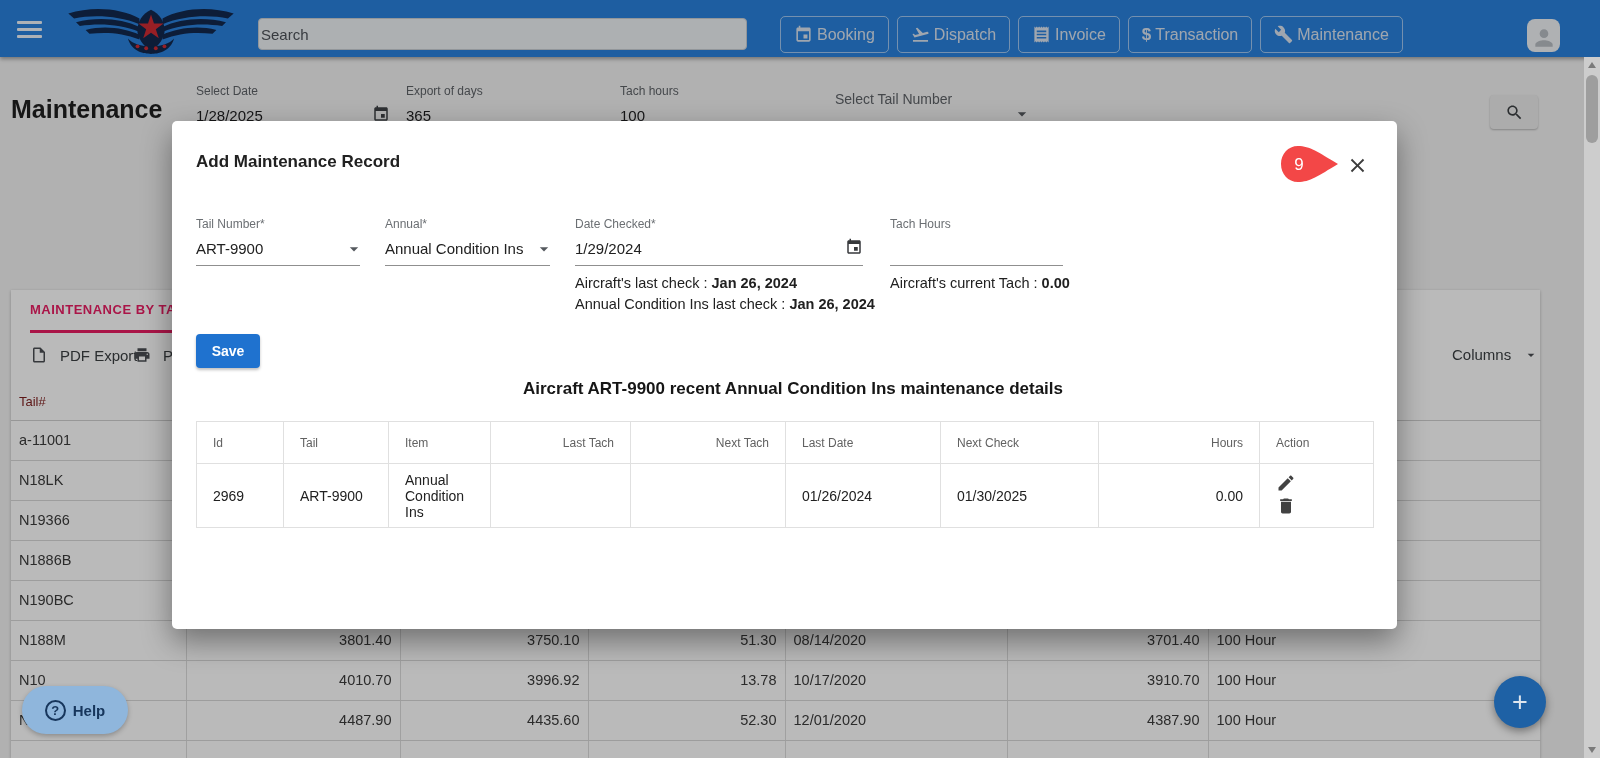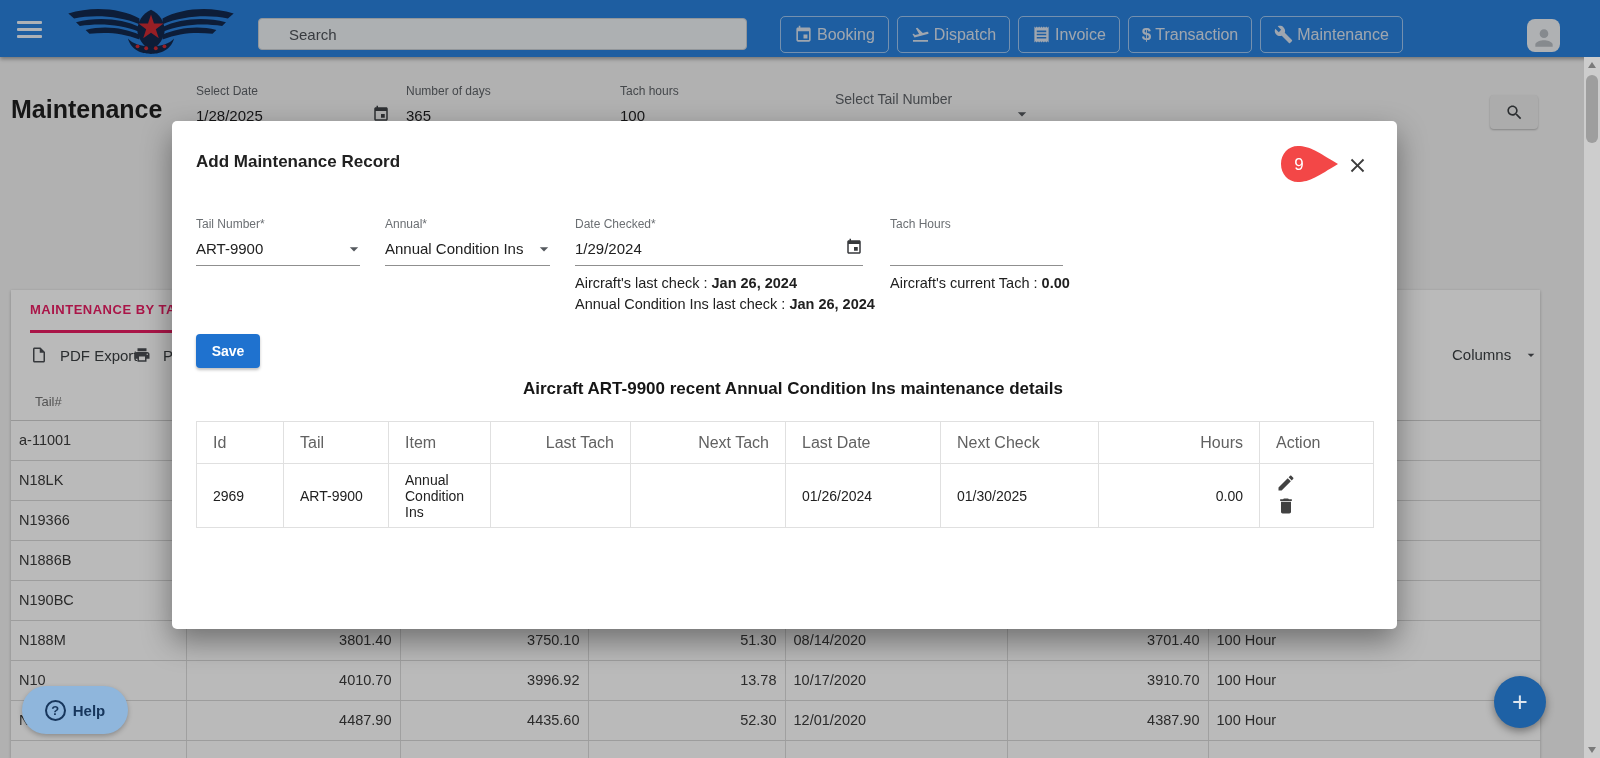--- a/index.html
+++ b/index.html
@@ -4,21 +4,21 @@
 <style>
   * { margin:0; padding:0; box-sizing:border-box; }
   html,body { width:1600px; height:758px; overflow:hidden; font-family:"Liberation Sans", sans-serif; background:#f3f3f3; }
   .abs { position:absolute; }
 
   
   .topbar { position:absolute; left:0; top:0; width:1600px; height:57px; background:var(--topbar_blue,#2a82dd); box-shadow:0 2px 4px rgba(0,0,0,.35); z-index:2; }
   .hamburger { position:absolute; left:17px; top:21px; width:25px; height:17px; cursor:pointer; }
   .hamburger span { display:block; height:3px; background:#eef3fa; margin-bottom:4px; border-radius:1px; }
   .logo { position:absolute; left:62px; top:4px; }
-  .searchbox { position:absolute; left:258px; top:18px; width:489px; height:32px; background:#eef1f4; border:1px solid #c9ced4; border-radius:4px; font-size:15px; color:#333; padding:0 30px; outline:none; }
+  .searchbox { position:absolute; left:258px; top:18px; width:489px; height:32px; background:#eef1f4; border:1px solid #c9ced4; border-radius:4px; font-size:15px; color:#333; padding:0 2px; outline:none; }
   .searchbox::placeholder { color:#4d5258; }
   .navbtns { position:absolute; left:780px; top:16px; display:flex; gap:8px; }
   .nav-btn { display:flex; align-items:center; gap:4px; height:37px; padding:0 13px; background:transparent; border:1px solid rgba(255,255,255,.55); border-radius:5px; color:#dbe4f0; font-size:16px; font-family:"Liberation Sans",sans-serif; cursor:pointer; }
   .nav-btn svg { fill:#dbe4f0; width:19px; height:19px; }
   .nav-btn .dollar { font-size:17px; font-weight:bold; }
   .avatar { position:absolute; left:1527px; top:19px; width:33px; height:33px; border-radius:8px; background:#f0f3f6; display:flex; align-items:center; justify-content:center; overflow:hidden; cursor:pointer; }
   .avatar svg { fill:#b8bdc3; width:26px; height:26px; margin-top:4px; }
 
   
   .page-title { position:absolute; left:11px; top:95px; font-size:25px; font-weight:600; color:#1f1f1f; }
@@ -28,21 +28,21 @@
   .dd-ic { fill:#55595e; width:20px; height:20px; }
   .search-btn { position:absolute; left:1490px; top:95px; width:48px; height:34px; background:#ececec; border:none; border-radius:4px; box-shadow:0 1px 2px rgba(0,0,0,.25); cursor:pointer; display:flex; align-items:center; justify-content:center; }
   .search-btn svg { fill:#3c4043; width:19px; height:19px; }
 
   .paper { position:absolute; left:11px; top:290px; width:1529px; height:468px; background:#ffffff; box-shadow:0 1px 3px rgba(0,0,0,.25); }
   .tab { position:absolute; left:19px; top:12px; font-size:13px; font-weight:bold; letter-spacing:.5px; color:var(--tab_pink,#e91e63); cursor:pointer; white-space:nowrap; }
   .tab-ind { position:absolute; left:19px; top:40px; width:300px; height:3px; background:var(--tab_pink,#e91e63); }
   .toolbar-item { position:absolute; top:56px; display:flex; align-items:center; gap:12px; font-size:15px; color:#3c4043; cursor:pointer; white-space:nowrap;text-align:center; }
   .toolbar-item svg { fill:#4a4e53; width:18px; height:18px; }
   .bg-table { position:absolute; left:0; top:93px; width:1529px; border-collapse:collapse; table-layout:fixed; font-size:14.5px; color:#3b3b3b; }
-  .bg-table th { height:37px; font-size:13px; font-weight:normal; color:#737373; text-align:left; padding:0 24px; border-bottom:1px solid #cfcfcf; border-right:1px solid #dcdcdc; }
+  .bg-table th { height:37px; font-size:13px; font-weight:normal; color:#7f1d1d; text-align:left; padding:0 8px; border-bottom:1px solid #cfcfcf; border-right:1px solid #dcdcdc; }
   .bg-table td { height:40px; padding:0 8px; border-bottom:1px solid #d8d8d8; border-right:1px solid #dcdcdc; overflow:hidden; white-space:nowrap; }
   .bg-table .num { text-align:right; }
 
   
   .backdrop { position:absolute; left:0; top:0; width:1600px; height:758px; background:rgba(0,0,0,.27); z-index:10; }
   .modal { position:absolute; left:172px; top:121px; width:1225px; height:508px; background:#ffffff; border-radius:5px; box-shadow:0 12px 30px rgba(0,0,0,.4); z-index:20; }
   .m-title { position:absolute; left:24px; top:31px; font-size:17px; font-weight:600; color:#212121; }
   .m-close { position:absolute; left:1172px; top:33px; width:26px; height:26px; background:none; border:none; cursor:pointer; padding:0; }
   .m-close svg { fill:#3c3c3c; width:23px; height:23px; }
   .mfield { position:absolute; top:96px; height:54px; }
@@ -50,21 +50,21 @@
   .mvalue { position:absolute; left:0; top:23px; font-size:15px; color:#212121; white-space:nowrap; }
   .munder { position:absolute; left:0; top:48px; width:100%; height:1px; background:#8f8f8f; }
   .mfield .dd-ic { position:absolute; right:-4px; top:22px; cursor:pointer; }
   .mfield .cal-ic { position:absolute; right:0; top:21px; cursor:pointer; fill:#37393c; }
   .helper { position:absolute; left:0; font-size:14.5px; color:#212121; white-space:nowrap; }
   .helper b { font-weight:bold; }
   .note { position:absolute; left:0; font-size:14.5px; color:var(--note_green,#16a234); white-space:nowrap; }
   .save-btn { position:absolute; left:24px; top:213px; width:64px; height:34px; background:var(--save_blue,#1f72cf); color:#fff; font-size:14px; font-weight:600; border:none; border-radius:4px; cursor:pointer; box-shadow:0 2px 3px rgba(0,0,0,.25); font-family:"Liberation Sans",sans-serif; }
   .m-table-title { position:absolute; left:0; top:258px; width:1242px; text-align:center; font-size:17px; font-weight:bold; color:#161616; }
   .m-table { position:absolute; left:24px; top:300px; width:1177px; border-collapse:collapse; table-layout:fixed; }
-  .m-table th { height:42px; font-size:16px; font-weight:normal; color:#616161; text-align:left; padding:0 16px; border:1px solid #e0e0e0; }
+  .m-table th { height:42px; font-size:12px; font-weight:normal; color:#616161; text-align:left; padding:0 16px; border:1px solid #e0e0e0; }
   .m-table td { height:64px; font-size:14px; color:#212121; padding:6px 16px; border:1px solid #e0e0e0; }
   .m-table .num { text-align:right; }
   .icon-btn { background:none; border:none; cursor:pointer; padding:0; margin-right:20px; }
   .icon-btn svg { fill:#424242; width:20px; height:20px; }
 
   
   .annotation { position:absolute; left:1278px; top:141px; z-index:40; pointer-events:none; }
   .help-pill { position:absolute; left:22px; top:686px; width:106px; height:48px; border-radius:24px; background:var(--help_bg,#8fb6dc); z-index:30; display:flex; align-items:center; justify-content:center; gap:7px; cursor:pointer; box-shadow:0 2px 5px rgba(0,0,0,.25); }
   .help-q { width:21px; height:21px; border:2px solid #17365c; border-radius:50%; color:#17365c; font-size:13px; font-weight:bold; display:flex; align-items:center; justify-content:center; }
   .help-txt { font-size:15px; font-weight:bold; color:#17365c; }
@@ -144,21 +144,21 @@
 </header>
 
 <h1 class="page-title">Maintenance</h1>
 
 <div class="flabel" style="left:196px; top:84px;">Select Date</div>
 <div class="fvalue" style="left:196px; top:107px;">1/28/2025</div>
 <svg class="cal-ic abs" style="left:372px; top:105px;" viewBox="0 0 24 24">
     <path d="M17 12h-5v5h5v-5zM16 1v2H8V1H6v2H5c-1.11 0-1.99.9-2 2v14c0 1.1.89 2 2 2h14c1.1 0 2-.9 2-2V5c0-1.1-.9-2-2-2h-1V3h-2zm3 18H5V8h14v11z"></path>
   </svg>
 
-<div class="flabel" style="left:406px; top:84px;">Number of days</div>
+<div class="flabel" style="left:406px; top:84px;">Export of days</div>
 <div class="fvalue" style="left:406px; top:107px;">365</div>
 
 <div class="flabel" style="left:620px; top:84px;">Tach hours</div>
 <div class="fvalue" style="left:620px; top:107px;">100</div>
 
 <div class="flabel" style="left:835px; top:91px; font-size:14px;">Select Tail Number</div>
 <svg class="dd-ic abs" style="left:1012px; top:104px;" viewBox="0 0 24 24">
     <path d="M7 10l5 5 5-5z"></path>
   </svg>
 

